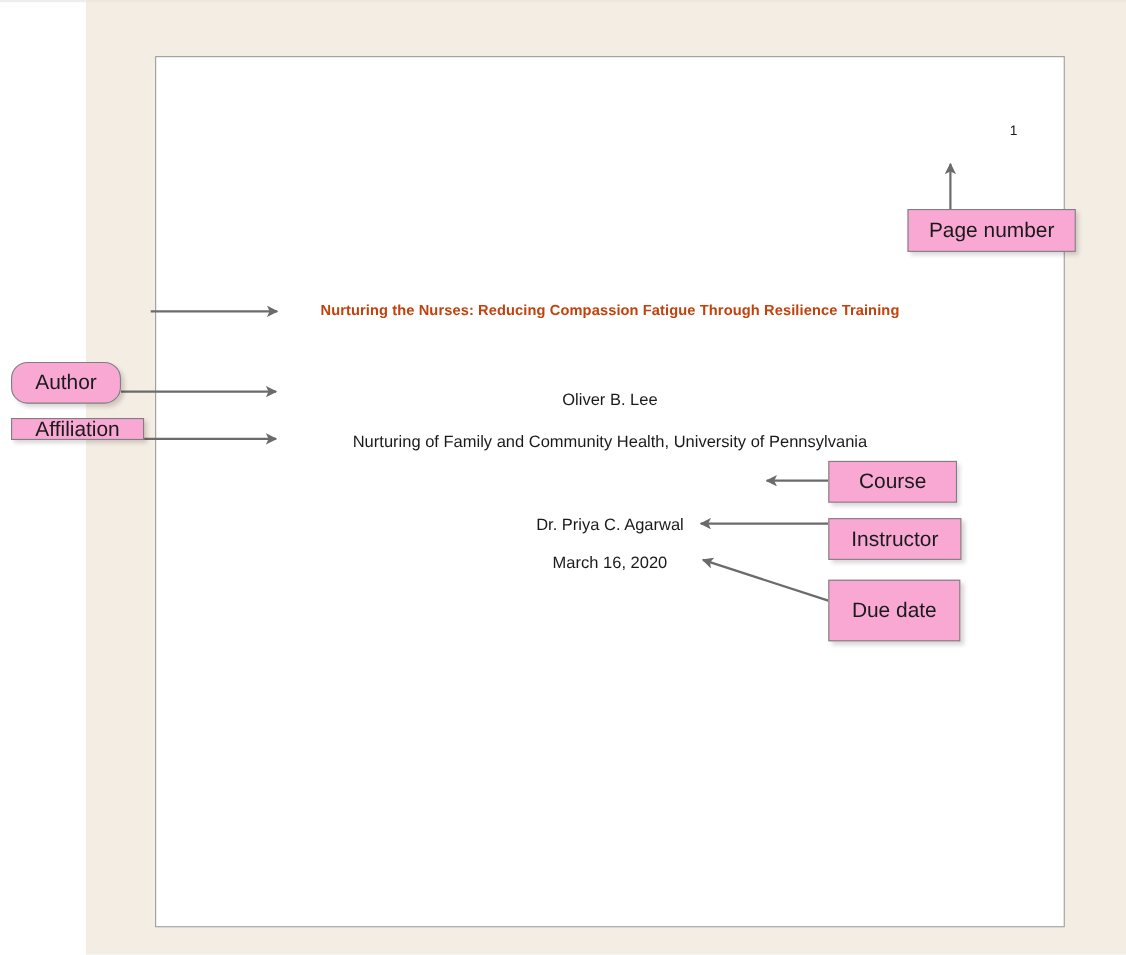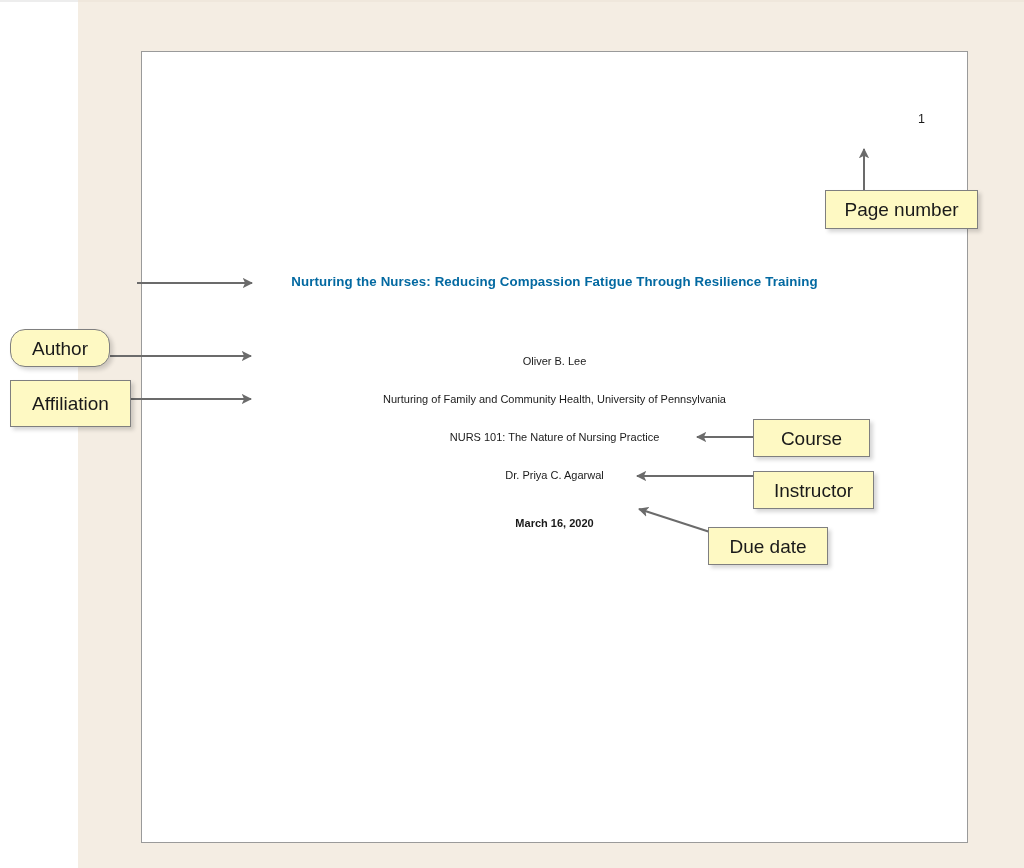--- a/index.html
+++ b/index.html
@@ -80,42 +80,42 @@
   }
 
   .doc-title {
     position: absolute;
     left: 0;
     right: 0;
     top: 222px;
     text-align: center;
     font-size: 13.3px;
     font-weight: bold;
-    color: #0369a1;
+    color: #c2410c;
     letter-spacing: 0.1px;
   }
 
   .doc-line {
     position: absolute;
     left: 0;
     right: 0;
     text-align: center;
-    font-size: 11px;
+    font-size: 15px;
     color: #1a1a1a;
   }
   .line-author      { top: 303px; }
   .line-affiliation { top: 341px; }
   .line-course      { top: 379px; }
   .line-instructor  { top: 417px; }
-  .line-duedate     { top: 465px; font-weight: bold; }
+  .line-duedate     { top: 451px; }
 
   
   .callout {
     position: absolute;
-    background: #fef9c3;
+    background: #f9a8d4;
     border: 1px solid #7f7f7f;
     box-sizing: border-box;
     display: flex;
     align-items: center;
     box-shadow: 3px 3px 4px rgba(0,0,0,0.16);
     font-size: 19px;
     color: #1a1a1a;
     font-family: "Liberation Sans", sans-serif;
     white-space: nowrap;
   }
@@ -123,25 +123,25 @@
     display: block;
     width: 100%;
     text-align: center;
     line-height: 1;
     padding: 0 4px;
     box-sizing: border-box;
   }
 
   .c-paper-title { left: 10px;  top: 264px; width: 127px; height: 38px; }
   .c-author      { left: 10px;  top: 329px; width: 100px; height: 38px; border-radius: 15px; }
-  .c-affiliation { left: 10px;  top: 380px; width: 121px; height: 47px; }
+  .c-affiliation { left: 10px;  top: 380px; width: 121px; height: 20px; }
   .c-page-number { left: 825px; top: 190px; width: 153px; height: 39px; }
   .c-course      { left: 753px; top: 419px; width: 117px; height: 38px; }
   .c-instructor  { left: 753px; top: 471px; width: 121px; height: 38px; }
-  .c-duedate     { left: 708px; top: 527px; width: 120px; height: 38px; }
+  .c-duedate     { left: 753px; top: 527px; width: 120px; height: 56px; }
 
   
   .arrows {
     position: absolute;
     left: 0;
     top: 0;
     width: 1024px;
     height: 868px;
     pointer-events: none;
   }
@@ -158,21 +158,20 @@
 
   <div class="page">
     <div class="page-number">1</div>
 
     <div class="doc-title">Nurturing the Nurses: Reducing Compassion Fatigue Through Resilience Training</div>
 
     <div class="doc-line line-author">Oliver B. Lee</div>
 
     <div class="doc-line line-affiliation">Nurturing of Family and Community Health, University of Pennsylvania</div>
 
-    <div class="doc-line line-course">NURS 101: The Nature of Nursing Practice</div>
 
     <div class="doc-line line-instructor">Dr. Priya C. Agarwal</div>
 
     <div class="doc-line line-duedate">March 16, 2020</div>
   </div>
 
   <svg class="arrows" viewBox="0 0 1024 868" width="1024" height="868">
     <defs>
       <marker id="arrowRight" viewBox="0 0 10 10" refX="9" refY="5" markerWidth="5.2" markerHeight="5.2" orient="auto-start-reverse">
         <path d="M 0 0 L 10 5 L 0 10 L 2.4 5 z" fill="#6b6b6b"></path>

